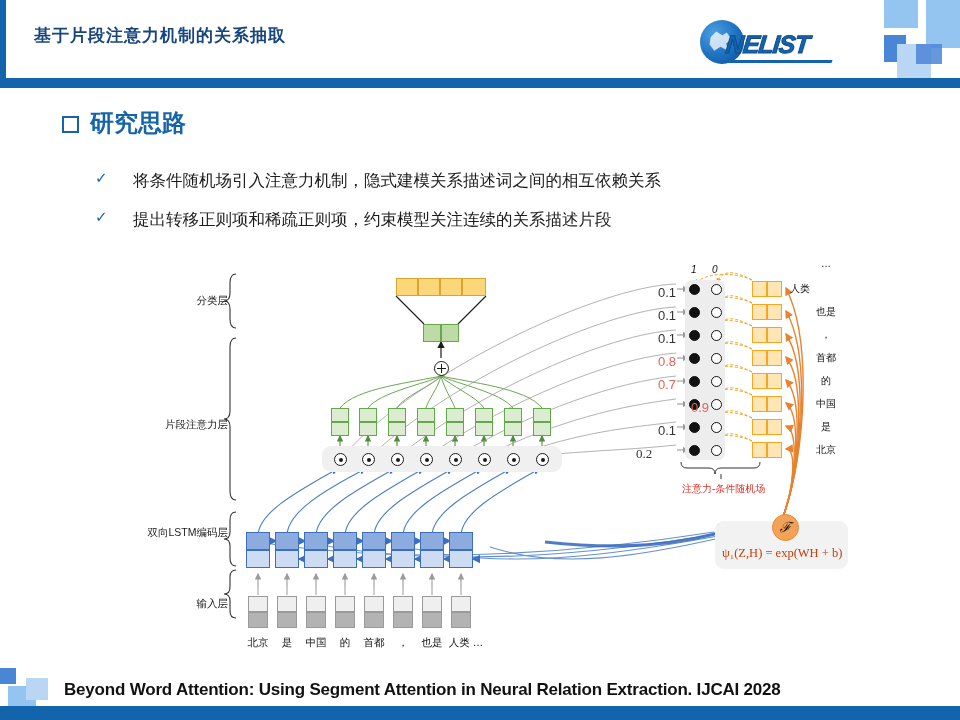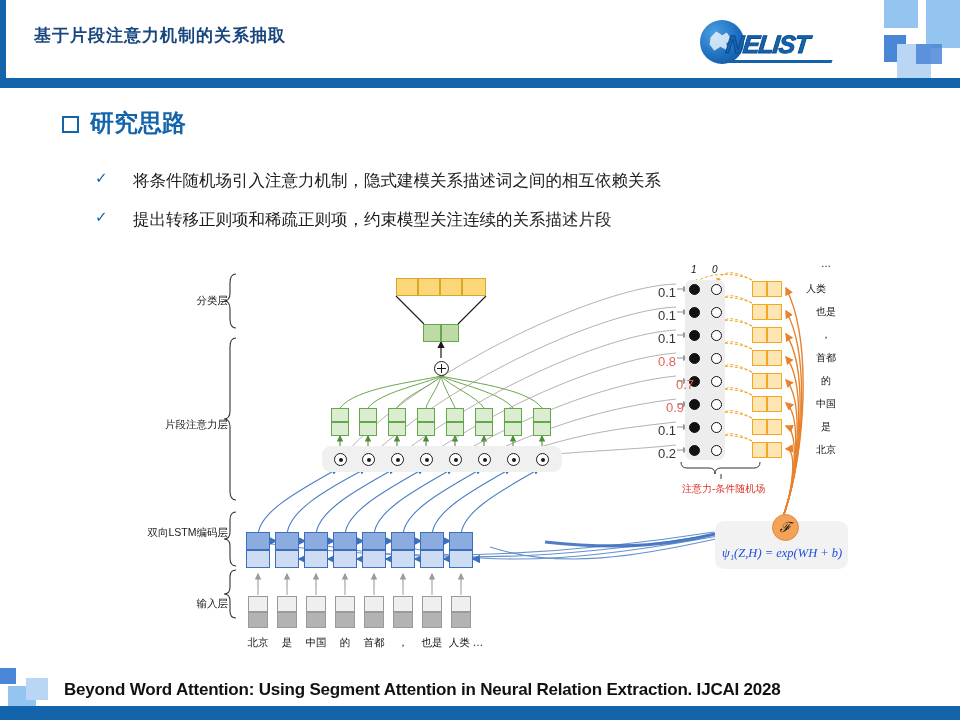--- a/index.html
+++ b/index.html
@@ -73,21 +73,21 @@
 
   .crf-dot{position:absolute;width:11px;height:11px;border-radius:50%;box-sizing:border-box;}
   .crf-dot.black{background:#111;border:1px solid #111;}
   .crf-dot.white{background:#fff;border:1.4px solid #111;}
 
   #attn-strip{position:absolute;border-radius:9px;background:#f0f0f0;}
   #crf-strip{position:absolute;border-radius:7px;background:#ededed;}
 
   #formula-card{position:absolute;border-radius:9px;background:#f2f2f2;}
   #formula-text{position:absolute;font-family:"Liberation Serif","DejaVu Serif",serif;
-     font-size:12.5px;font-style:italic;color:#1d4ed8;white-space:nowrap;}
+     font-size:12.5px;color:#c2410c;white-space:nowrap;}
   #f-circle{position:absolute;width:25px;height:25px;border-radius:50%;
      background:#f3a258;border:1.3px solid #e08a3c;}
   #f-circle span{position:absolute;left:0;top:2px;width:25px;text-align:center;
      font-family:"Liberation Serif","DejaVu Serif",serif;font-size:14px;font-style:italic;color:#111;}
 
   
   #footer-bar{position:absolute;left:0;top:706px;width:960px;height:14px;background:#1464ab;}
   #footer-sq-1{position:absolute;left:0px;top:668px;width:16px;height:16px;background:#4a86d6;}
   #footer-sq-2{position:absolute;left:8px;top:686px;width:28px;height:20px;background:#93c5f0;}
   #footer-sq-3{position:absolute;left:26px;top:678px;width:22px;height:22px;background:#b9d6f4;}
@@ -448,44 +448,44 @@
   <div class="crf-dot white" style="left:711px;top:149px;"></div>
   <div class="crf-dot black" style="left:689px;top:172px;"></div>
   <div class="crf-dot white" style="left:711px;top:172px;"></div>
   <div class="crf-dot black" style="left:689px;top:195px;"></div>
   <div class="crf-dot white" style="left:711px;top:195px;"></div>
 
   <div class="crf-val cold" style="left:658px;top:35px;">0.1</div>
   <div class="crf-val cold" style="left:658px;top:58px;">0.1</div>
   <div class="crf-val cold" style="left:658px;top:81px;">0.1</div>
   <div class="crf-val hot" style="left:658px;top:104px;">0.8</div>
-  <div class="crf-val hot" style="left:676px;top:127px;">0.7</div>
-  <div class="crf-val hot" style="left:666px;top:150px;">0.9</div>
+  <div class="crf-val hot" style="left:658px;top:127px;">0.7</div>
+  <div class="crf-val hot" style="left:691px;top:150px;">0.9</div>
   <div class="crf-val cold" style="left:658px;top:173px;">0.1</div>
-  <div class="crf-val cold" style="left:658px;top:196px;">0.2</div>
+  <div class="crf-val cold" style="left:636px;top:196px;font-family:Liberation Serif, serif;">0.2</div>
 
   <div class="node-box crf-yellow" style="left:752px;top:31px;width:15px;height:16px;"></div>
   <div class="node-box crf-yellow" style="left:767px;top:31px;width:15px;height:16px;"></div>
   <div class="node-box crf-yellow" style="left:752px;top:54px;width:15px;height:16px;"></div>
   <div class="node-box crf-yellow" style="left:767px;top:54px;width:15px;height:16px;"></div>
   <div class="node-box crf-yellow" style="left:752px;top:77px;width:15px;height:16px;"></div>
   <div class="node-box crf-yellow" style="left:767px;top:77px;width:15px;height:16px;"></div>
   <div class="node-box crf-yellow" style="left:752px;top:100px;width:15px;height:16px;"></div>
   <div class="node-box crf-yellow" style="left:767px;top:100px;width:15px;height:16px;"></div>
   <div class="node-box crf-yellow" style="left:752px;top:123px;width:15px;height:16px;"></div>
   <div class="node-box crf-yellow" style="left:767px;top:123px;width:15px;height:16px;"></div>
   <div class="node-box crf-yellow" style="left:752px;top:146px;width:15px;height:16px;"></div>
   <div class="node-box crf-yellow" style="left:767px;top:146px;width:15px;height:16px;"></div>
   <div class="node-box crf-yellow" style="left:752px;top:169px;width:15px;height:16px;"></div>
   <div class="node-box crf-yellow" style="left:767px;top:169px;width:15px;height:16px;"></div>
   <div class="node-box crf-yellow" style="left:752px;top:192px;width:15px;height:16px;"></div>
   <div class="node-box crf-yellow" style="left:767px;top:192px;width:15px;height:16px;"></div>
 
   <div class="right-word" style="left:806px;top:8px;width:40px;">…</div>
-  <div class="right-word" style="left:796px;top:32px;width:40px;">人类</div>
+  <div class="right-word" style="left:780px;top:32px;width:40px;">人类</div>
   <div class="right-word" style="left:806px;top:55px;width:40px;">也是</div>
   <div class="right-word" style="left:806px;top:78px;width:40px;">，</div>
   <div class="right-word" style="left:806px;top:101px;width:40px;">首都</div>
   <div class="right-word" style="left:806px;top:124px;width:40px;">的</div>
   <div class="right-word" style="left:806px;top:147px;width:40px;">中国</div>
   <div class="right-word" style="left:806px;top:170px;width:40px;">是</div>
   <div class="right-word" style="left:806px;top:193px;width:40px;">北京</div>
 
   <div id="crf-caption" style="left:682px;top:232px;">注意力-条件随机场</div>
 

